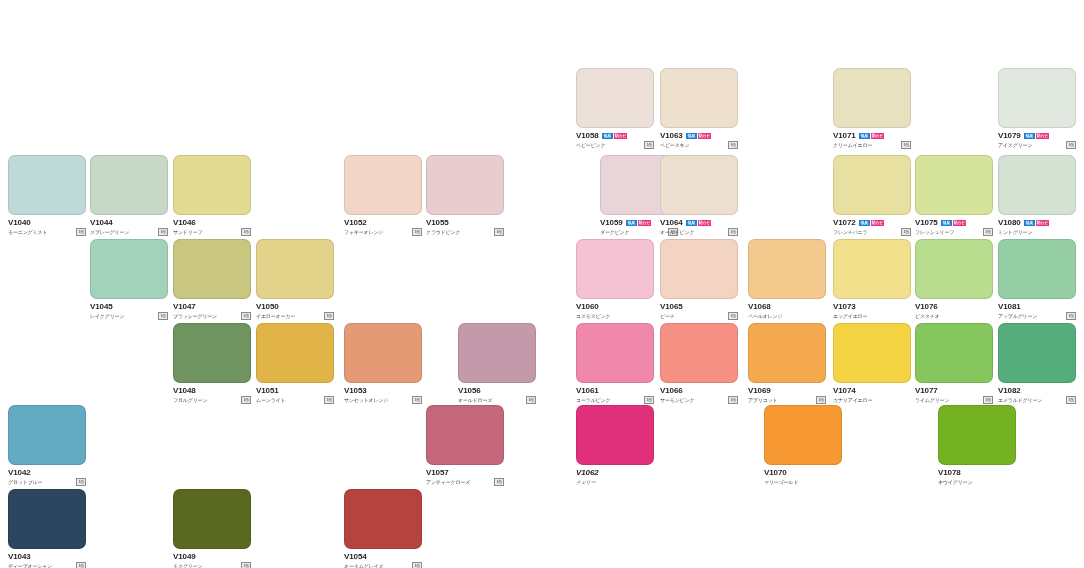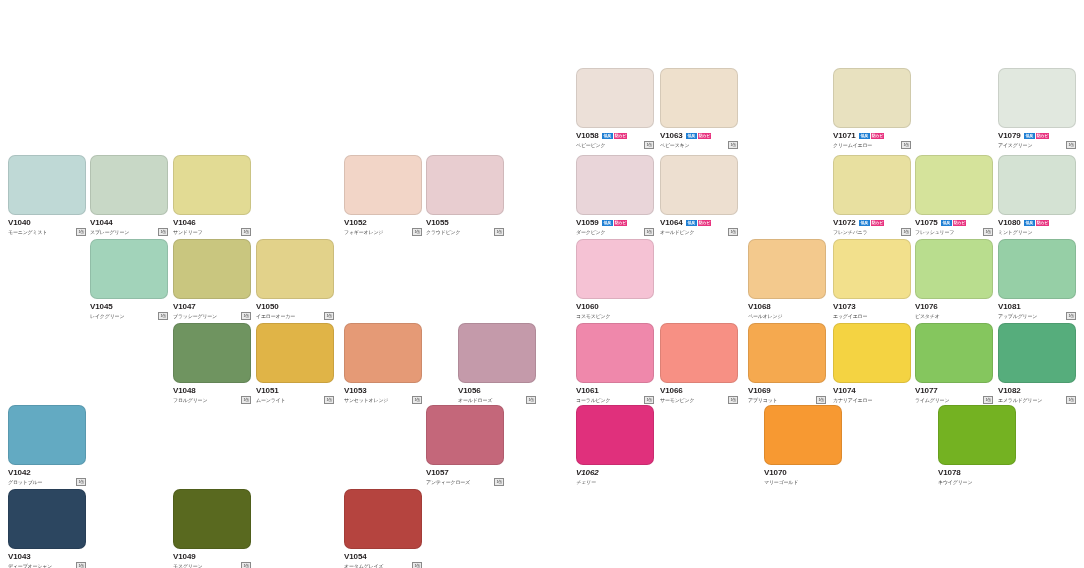--- a/index.html
+++ b/index.html
@@ -323,21 +323,21 @@
             <span class="badge b-blue">低臭</span>
             <span class="badge b-pink">防カビ</span>
           </span>
         </div>
         <div class="nameline">
           <span class="jname">アイスグリーン</span>
           <span class="vol">1缶</span>
         </div>
       </div>
     </div>
-    <div class="cell" style="left: 576px; top: 155px;">
+    <div class="cell" style="left: 600px; top: 155px;">
       <div class="chip" style="background: rgb(233, 213, 217);"></div>
       <div class="meta">
         <div class="codeline">
           <span class="code">V1059</span>
           <span class="badges">
             <span class="badge b-blue">低臭</span>
             <span class="badge b-pink">防カビ</span>
           </span>
         </div>
         <div class="nameline">
@@ -410,20 +410,32 @@
       </div>
     </div>
     <div class="cell" style="left: 576px; top: 239px;">
       <div class="chip" style="background: rgb(245, 194, 212);"></div>
       <div class="meta">
         <div class="codeline">
           <span class="code">V1060</span>
         </div>
         <div class="nameline">
           <span class="jname">コスモスピンク</span>
+        </div>
+      </div>
+    </div>
+    <div class="cell" style="left: 660px; top: 239px;">
+      <div class="chip" style="background: rgb(243, 211, 194);"></div>
+      <div class="meta">
+        <div class="codeline">
+          <span class="code">V1065</span>
+        </div>
+        <div class="nameline">
+          <span class="jname">ピーチ</span>
+          <span class="vol">1缶</span>
         </div>
       </div>
     </div>
     <div class="cell" style="left: 748px; top: 239px;">
       <div class="chip" style="background: rgb(243, 201, 141);"></div>
       <div class="meta">
         <div class="codeline">
           <span class="code">V1068</span>
         </div>
         <div class="nameline">

